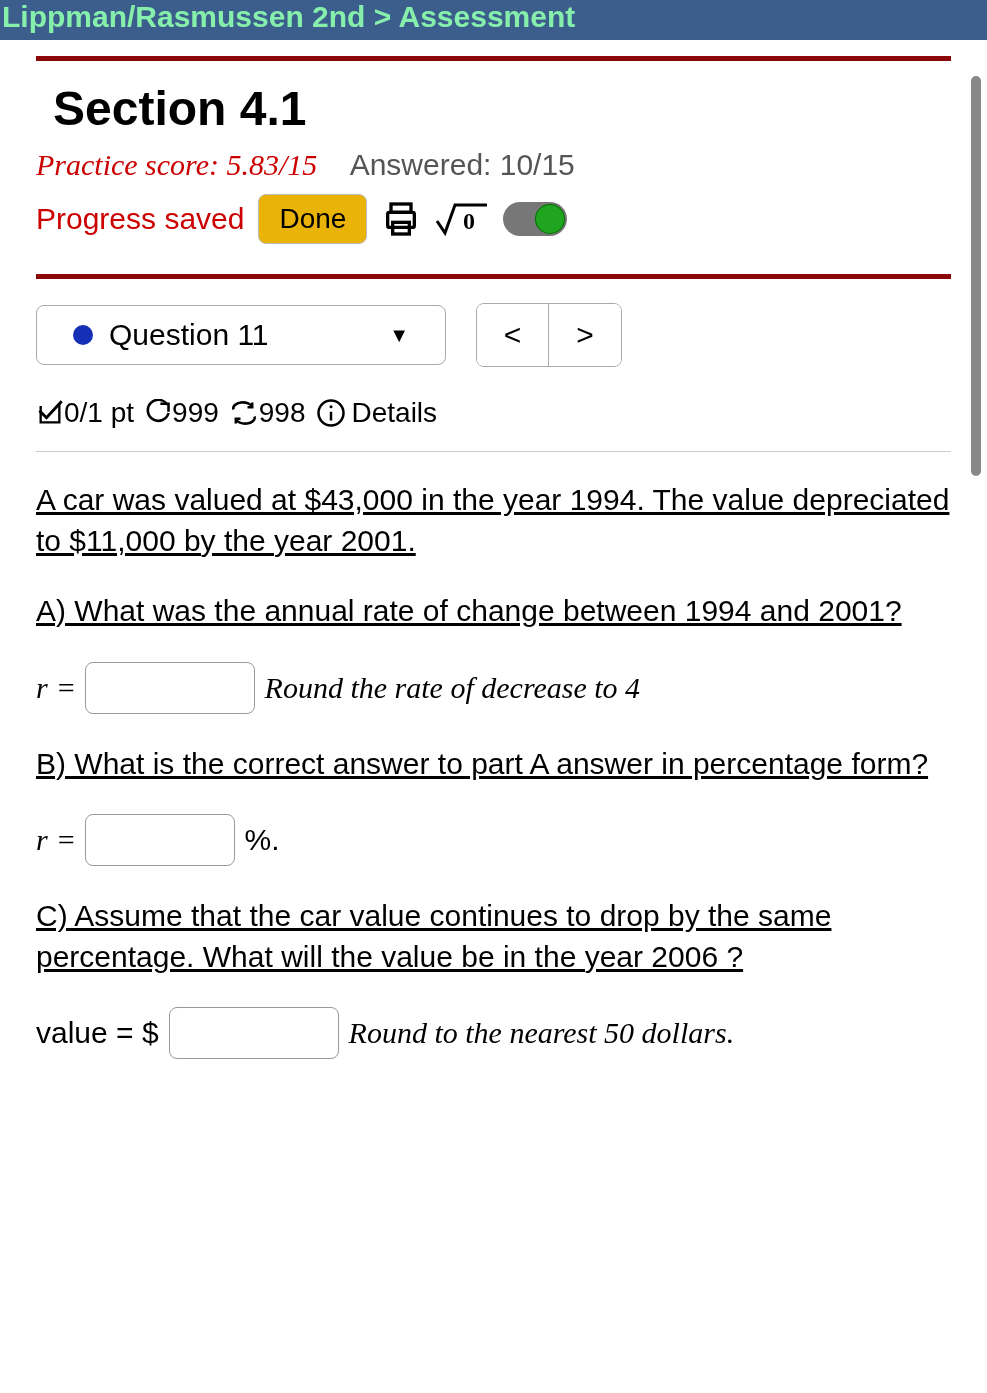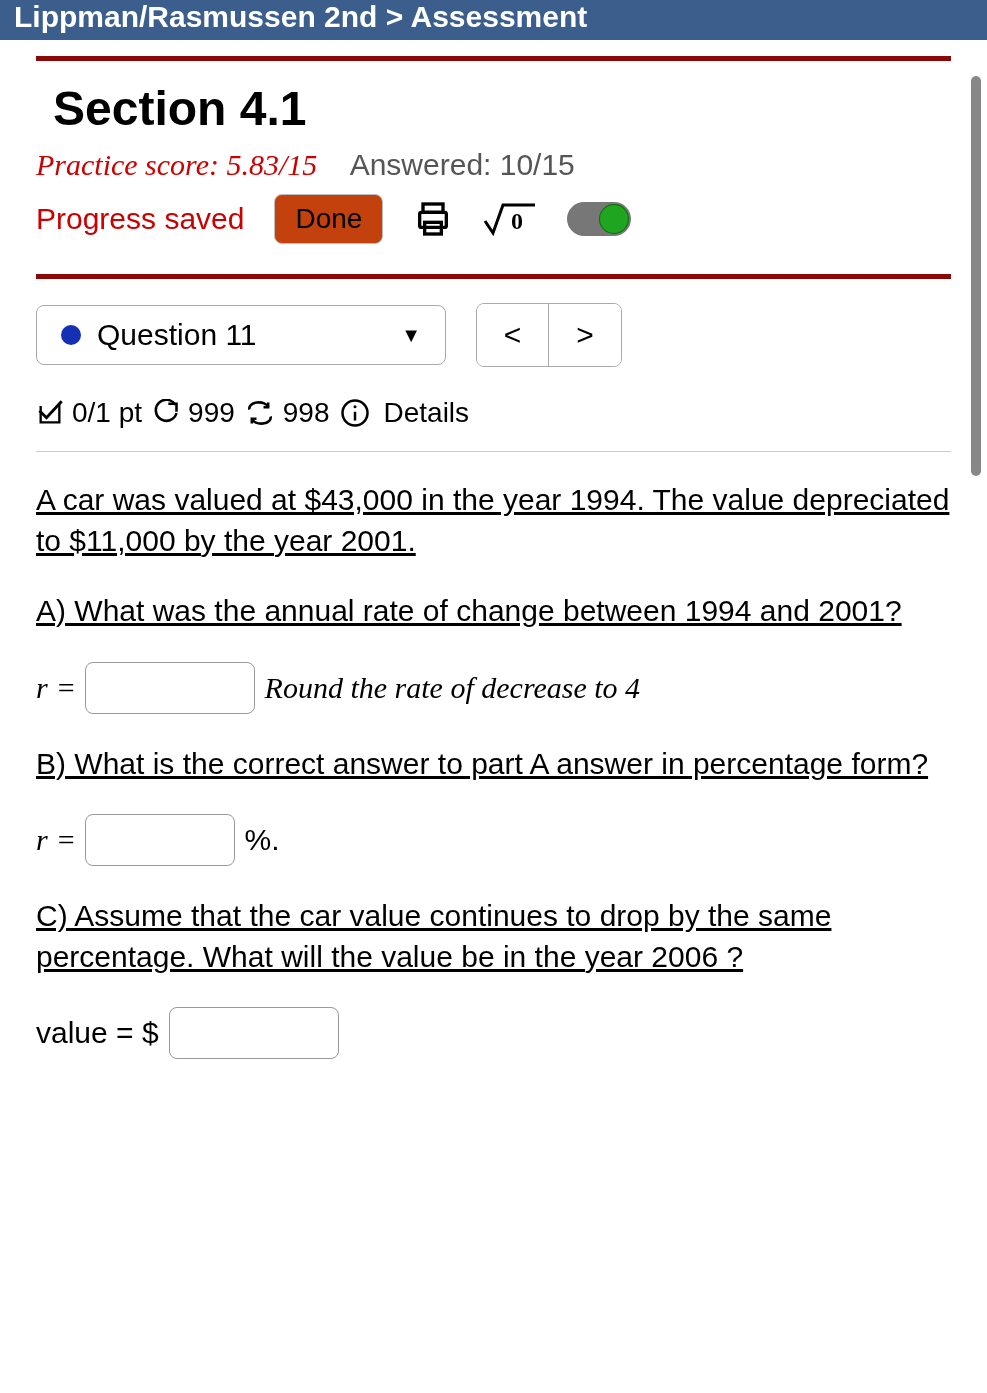--- a/index.html
+++ b/index.html
@@ -5,22 +5,22 @@
   * { box-sizing: border-box; }
   body {
     margin: 0;
     font-family: 'Trebuchet MS', 'Lucida Sans Unicode', Arial, sans-serif;
     font-size: 28px;
     background: #fff;
     color: #000;
   }
   .topbar {
     background: #3b5e8c;
-    color: #ffffff;
-    padding: 0 14px 6px 14px;
+    color: #86efac;
+    padding: 0 14px 6px 2px;
     font-size: 30px;
     font-weight: bold;
     white-space: nowrap;
     overflow: hidden;
   }
   .container {
     padding: 0 36px;
     position: relative;
   }
   .scroll-track {
@@ -51,27 +51,27 @@
     font-weight: bold;
   }
   .scoreline {
     font-size: 30px;
   }
   .scoreline .practice { color: #c00; font-style: italic; font-family: Georgia, serif; }
   .scoreline .answered { color: #555; margin-left: 24px; }
   .progressline {
     display: flex;
     align-items: center;
-    gap: 30px;
+    gap: 14px;
     margin: 12px 0 18px 0;
     font-size: 30px;
   }
   .progress-saved { color: #c00; }
   .done-btn {
-    background: #c2410c;
+    background: #eab308;
     border: 1px solid #bcbcbc;
     border-radius: 8px;
     padding: 8px 20px;
     font-size: 28px;
     font-family: inherit;
     cursor: pointer;
   }
   .icon-print, .icon-sqrt { display: inline-flex; align-items: center; }
   .toggle {
     width: 64px;
@@ -92,21 +92,21 @@
   .qnav {
     display: flex;
     align-items: center;
     gap: 30px;
     margin: 24px 0 18px 0;
   }
   .qsel {
     flex: 0 0 auto;
     border: 1px solid #aaa;
     border-radius: 8px;
-    padding: 12px 24px;
+    padding: 12px 36px;
     display: flex;
     align-items: center;
     gap: 16px;
     min-width: 410px;
     font-size: 30px;
     cursor: pointer;
   }
   .qsel .dot {
     width: 20px; height: 20px; border-radius: 50%;
     background: #1530b5;
@@ -130,21 +130,21 @@
   .navarrows button:first-child { border-right: 1px solid #aaa; }
   .metaline {
     display: flex;
     align-items: center;
     gap: 10px;
     font-size: 28px;
     border-bottom: 1px solid #ccc;
     padding: 12px 0 22px 0;
     margin-bottom: 28px;
   }
-  .metaline .seg { display: inline-flex; align-items: center; gap: 8px; }
+  .metaline .seg { display: inline-flex; align-items: center; }
   .details-label { margin-left: 6px; }
   .qbody p { margin: 0 0 30px 0; line-height: 1.35; font-size: 30px; text-decoration: underline; }
   .answer-row {
     display: flex;
     align-items: center;
     flex-wrap: wrap;
     gap: 10px;
     font-size: 30px;
     margin-bottom: 30px;
   }
@@ -274,15 +274,16 @@
       <span class="mathvar">r</span>
       <span class="eq"> = </span>
       <input class="ansbox" style="width: 150px;" type="text">
       <span>%.</span>
     </div>
 
     <p>C) Assume that the car value continues to drop by the same percentage. What will the value be in the year 2006 ?</p>
     <div class="answer-row" style="margin-bottom:10px">
       <span>value = $</span>
       <input class="ansbox" type="text" style="">
+      <span class="hint">Round to the nearest 50 dollars.</span>
     </div>
   </div>
 </div>
 
 </body></html>

